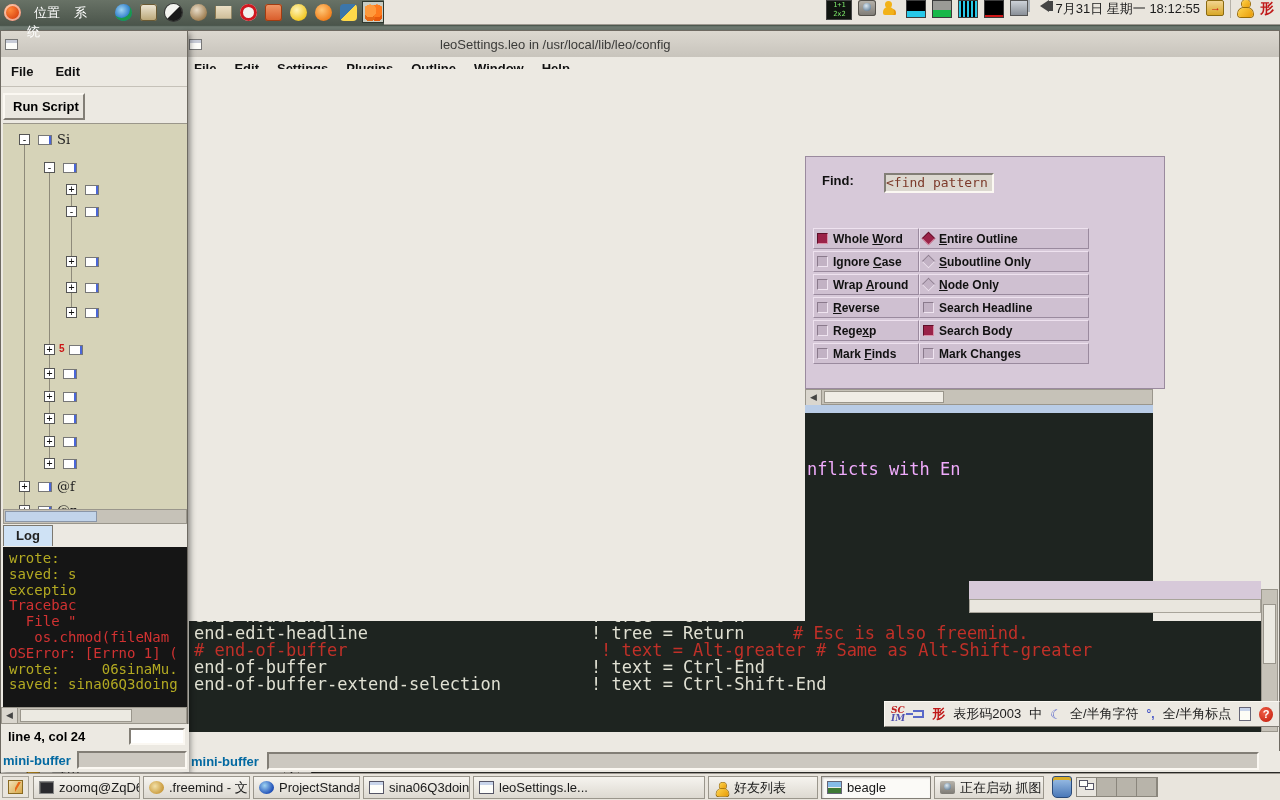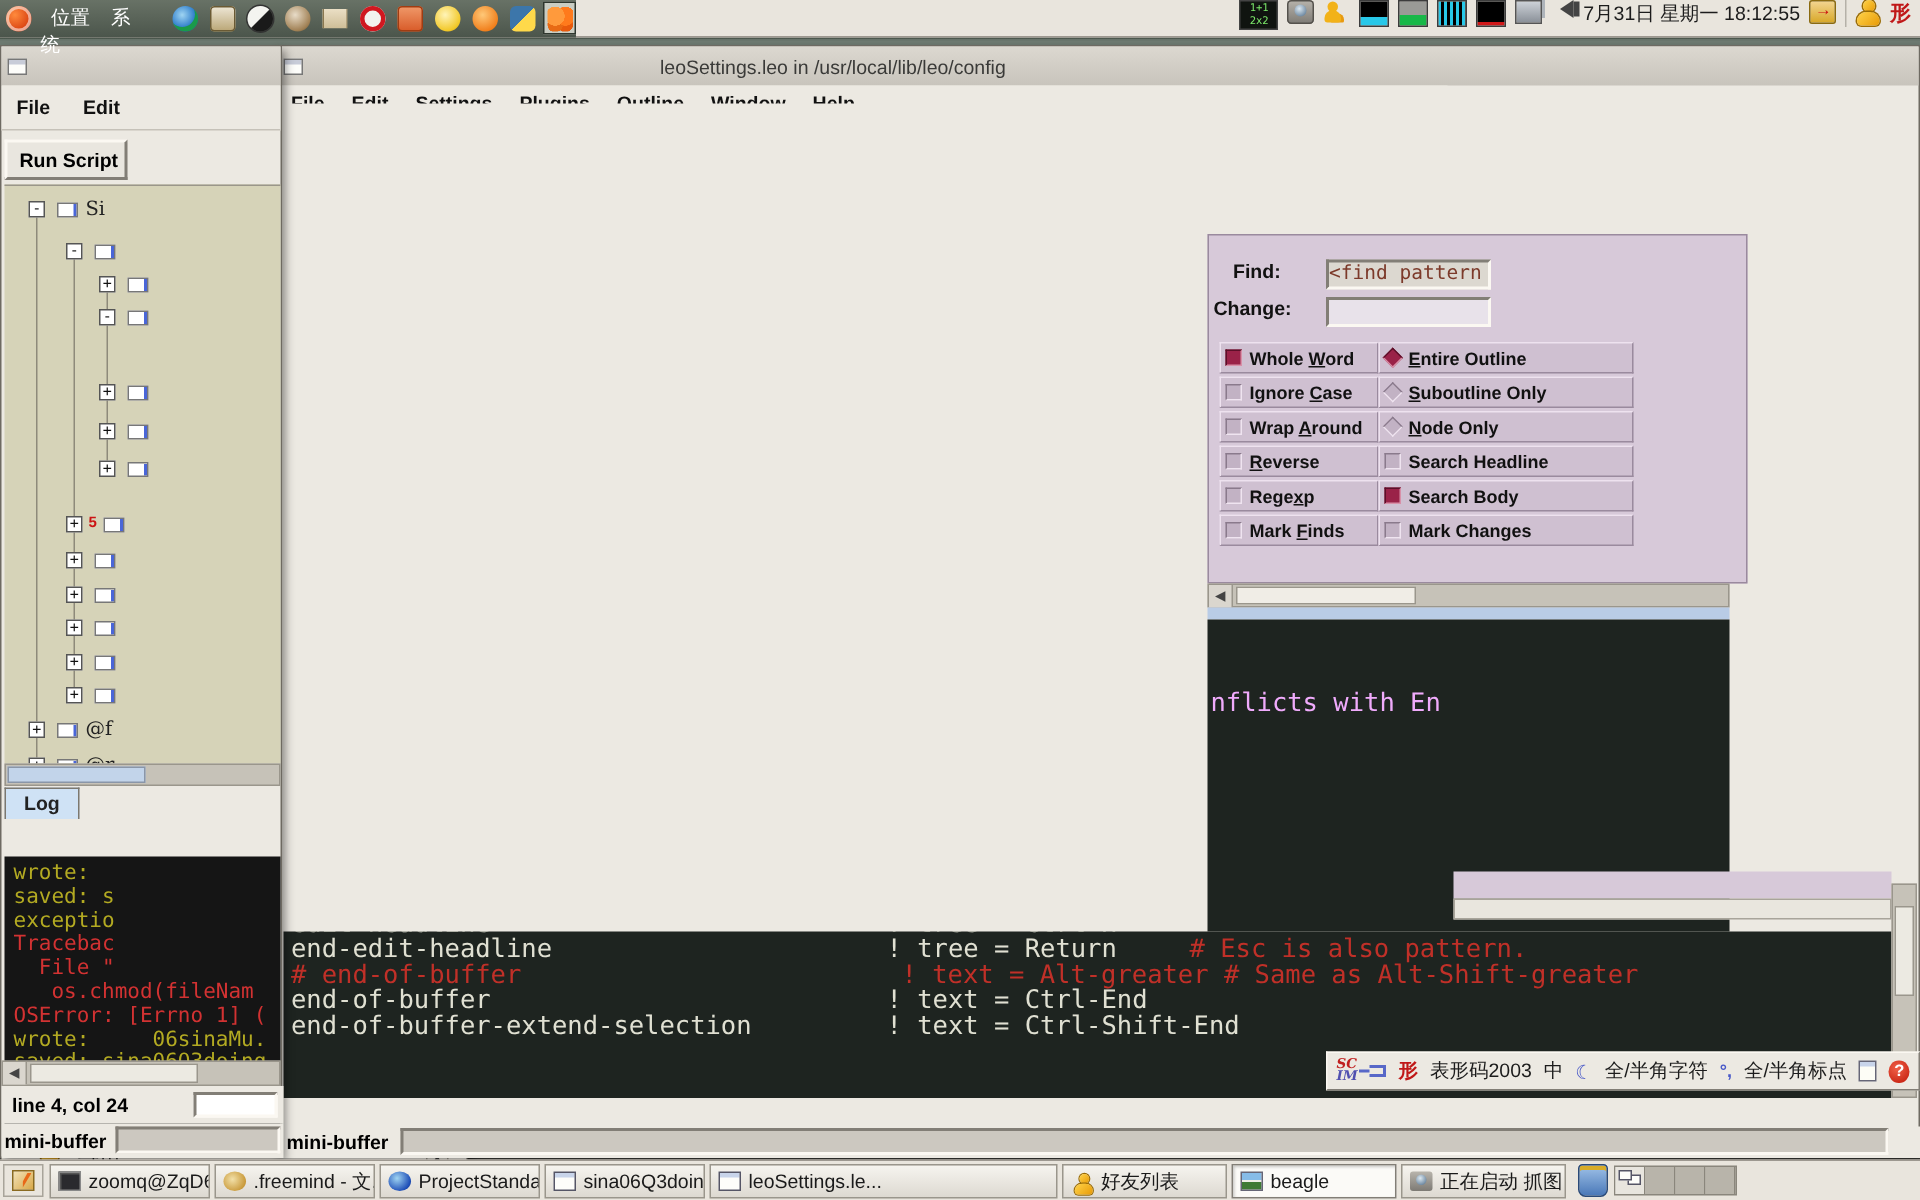--- a/index.html
+++ b/index.html
@@ -75,31 +75,31 @@
   #tree{position:absolute;left:2px;top:92px;width:184px;height:386px;background:#d6d3b8;overflow:hidden;border-top:1px solid #9a968a}
   .tvline{position:absolute;width:1px;background:#8e8a7a}
   .tree-row{position:absolute;left:0;height:16px;width:100%}
   .tbox{position:absolute;top:2px;width:11px;height:11px;background:#fff;border:1px solid #555;font-size:10px;line-height:9px;text-align:center;color:#111;font-family:"DejaVu Sans Mono",monospace}
   .ticon{position:absolute;top:3px;width:14px;height:10px;background:#fff;border:1px solid #777;box-shadow:inset -2px 0 0 #4a66d8}
   .tmark{position:absolute;top:1px;color:#cc1414;font-size:10px;font-weight:bold}
   .tlabel{position:absolute;top:0;font-size:13px;color:#222;font-family:"DejaVu Serif",serif}
   #tree-hscroll{position:absolute;left:2px;top:478px;width:184px;height:15px;background:#c6c2b8;border:1px solid #9a968c}
   #tree-hscroll .thumb{position:absolute;left:1px;top:1px;width:92px;height:11px;background:#c2d4ea;border:1px solid #8a96a8}
   #left-tabrow{position:absolute;left:2px;top:494px;height:22px}
-  #log-black{position:absolute;left:2px;top:540px;width:184px;height:180px;background:#151515;overflow:hidden;padding:4px 0 0 6px}
+  #log-black{position:absolute;left:2px;top:516px;width:184px;height:180px;background:#151515;overflow:hidden;padding:4px 0 0 6px}
   .log-line{font-family:"DejaVu Sans Mono",monospace;font-size:14px;line-height:15.8px;white-space:pre}
   .ly{color:#b3aa22}.lr{color:#d23232}
   #left-hscroll{position:absolute;left:0;top:676px;width:186px;height:17px;background:#c6c2b8;border:1px solid #9a968c;}
   .sb-arrow{position:absolute;left:0;top:0;width:16px;height:15px;background:#dad6ce;border-right:1px solid #9a968c;color:#444;font-size:9px;line-height:15px;text-align:center}
   #left-hscroll .thumb{position:absolute;left:18px;top:1px;width:112px;height:13px;background:#eceae2;border:1px solid #9a968c}
   #left-status{position:absolute;left:0;top:693px;width:188px;height:25px;background:#ece9e2;display:flex;align-items:center}
   #left-status .lab{font-weight:bold;font-size:13px;padding-left:7px;white-space:nowrap}
   #left-status .tkentry{position:absolute;left:128px;top:4px;width:56px;height:17px}
   #left-minibuf{position:absolute;left:0;top:718px;width:188px;height:23px;background:#ece9e2;display:flex;align-items:center}
-  .mb-lab{color:#000000;font-weight:bold;font-size:13px;padding-left:2px;white-space:nowrap}
+  .mb-lab{color:#0369a1;font-weight:bold;font-size:13px;padding-left:2px;white-space:nowrap}
   #left-minibuf .tkentry{position:absolute;left:76px;top:2px;width:110px;height:18px;background:#ccc8c0}
   
   #win-main{left:184px;top:30px;width:1096px;height:741px;z-index:1}
   #main-menustrip{position:absolute;left:0;top:26px;width:780px;height:12px;overflow:hidden;background:#ece9e2}
   #main-menustrip .inner{display:flex;gap:18px;padding-left:9px;line-height:24px}
   #find-tabrow{position:absolute;left:620px;top:96px;height:29px;width:360px}
   #find-panel{position:absolute;left:620px;top:125px;width:360px;height:233px;background:#d7c9d9;border:1px solid #9a8a9e}
   .frow{position:absolute;display:flex;align-items:center}
   .flab{font-weight:bold;font-size:13px;color:#111;white-space:nowrap}
   #find-panel .entry1{position:absolute;left:62px;top:0;width:110px;height:20px;background:#dcd8d0;border:2px solid;border-color:#827e76 #fbf8f2 #fbf8f2 #827e76;font-family:"DejaVu Sans Mono",monospace;font-size:13px;color:#7c3a2a;line-height:16px;overflow:hidden;white-space:nowrap}
@@ -428,24 +428,20 @@
           <span class="tkmenu">Outline</span>
           <span class="tkmenu">Window</span>
           <span class="tkmenu">Help</span>
         </div>
       </div>
     <div id="find-panel">
       <div class="frow" style="left:16px;top:16px;width:340px">
           <span class="flab">Find:</span>
           <span class="entry1">&lt;find pattern here&gt;</span>
         </div>
-      <div class="frow" style="left:3px;top:41px;width:340px">
-          <span class="flab">Change:</span>
-          <span class="entry1" style="left:75px;background:#e8e2ea;color:#333"></span>
-        </div>
       <div id="find-left" class="optcol">
           <div class="opt">
             <span class="chk on"></span>
             <span class="optlab"><span>Whole </span><span style="text-decoration: underline;">W</span><span>ord</span></span>
           </div>
           <div class="opt">
             <span class="chk"></span>
             <span class="optlab"><span>Ignore </span><span style="text-decoration: underline;">C</span><span>ase</span></span>
           </div>
           <div class="opt">
@@ -498,21 +494,21 @@
       </div>
     <div id="main-bluebar"></div>
     <div id="gap-black">
         <span id="gap-frag">nflicts with En</span>
       </div>
     <div id="right-mauve"></div>
     <div id="right-strip"></div>
     <div id="body-black">
         <div id="editor-lines">
           <div class="ed-row"><span class="ed-cmd">edit-headline</span><span class="ed-bind">! tree = Ctrl-H</span></div>
-          <div class="ed-row"><span class="ed-cmd">end-edit-headline</span><span class="ed-bind">! tree = Return</span><span class="ed-com"># Esc is also pattern.</span></div>
+          <div class="ed-row"><span class="ed-cmd">end-edit-headline</span><span class="ed-bind">! tree = Return</span><span class="ed-com"># Esc is also freemind.</span></div>
           <div class="ed-row red"><span class="ed-cmd"># end-of-buffer</span><span class="ed-bind">! text = Alt-greater # Same as Alt-Shift-greater</span></div>
           <div class="ed-row"><span class="ed-cmd">end-of-buffer</span><span class="ed-bind">! text = Ctrl-End</span></div>
           <div class="ed-row"><span class="ed-cmd">end-of-buffer-extend-selection</span><span class="ed-bind">! text = Ctrl-Shift-End</span></div>
         </div>
       </div>
     <div id="main-vscroll">
         <span class="thumb"></span>
       </div>
     <div id="main-minibuf">
         <span class="mb-lab" style="padding-left:6px">mini-buffer</span>

